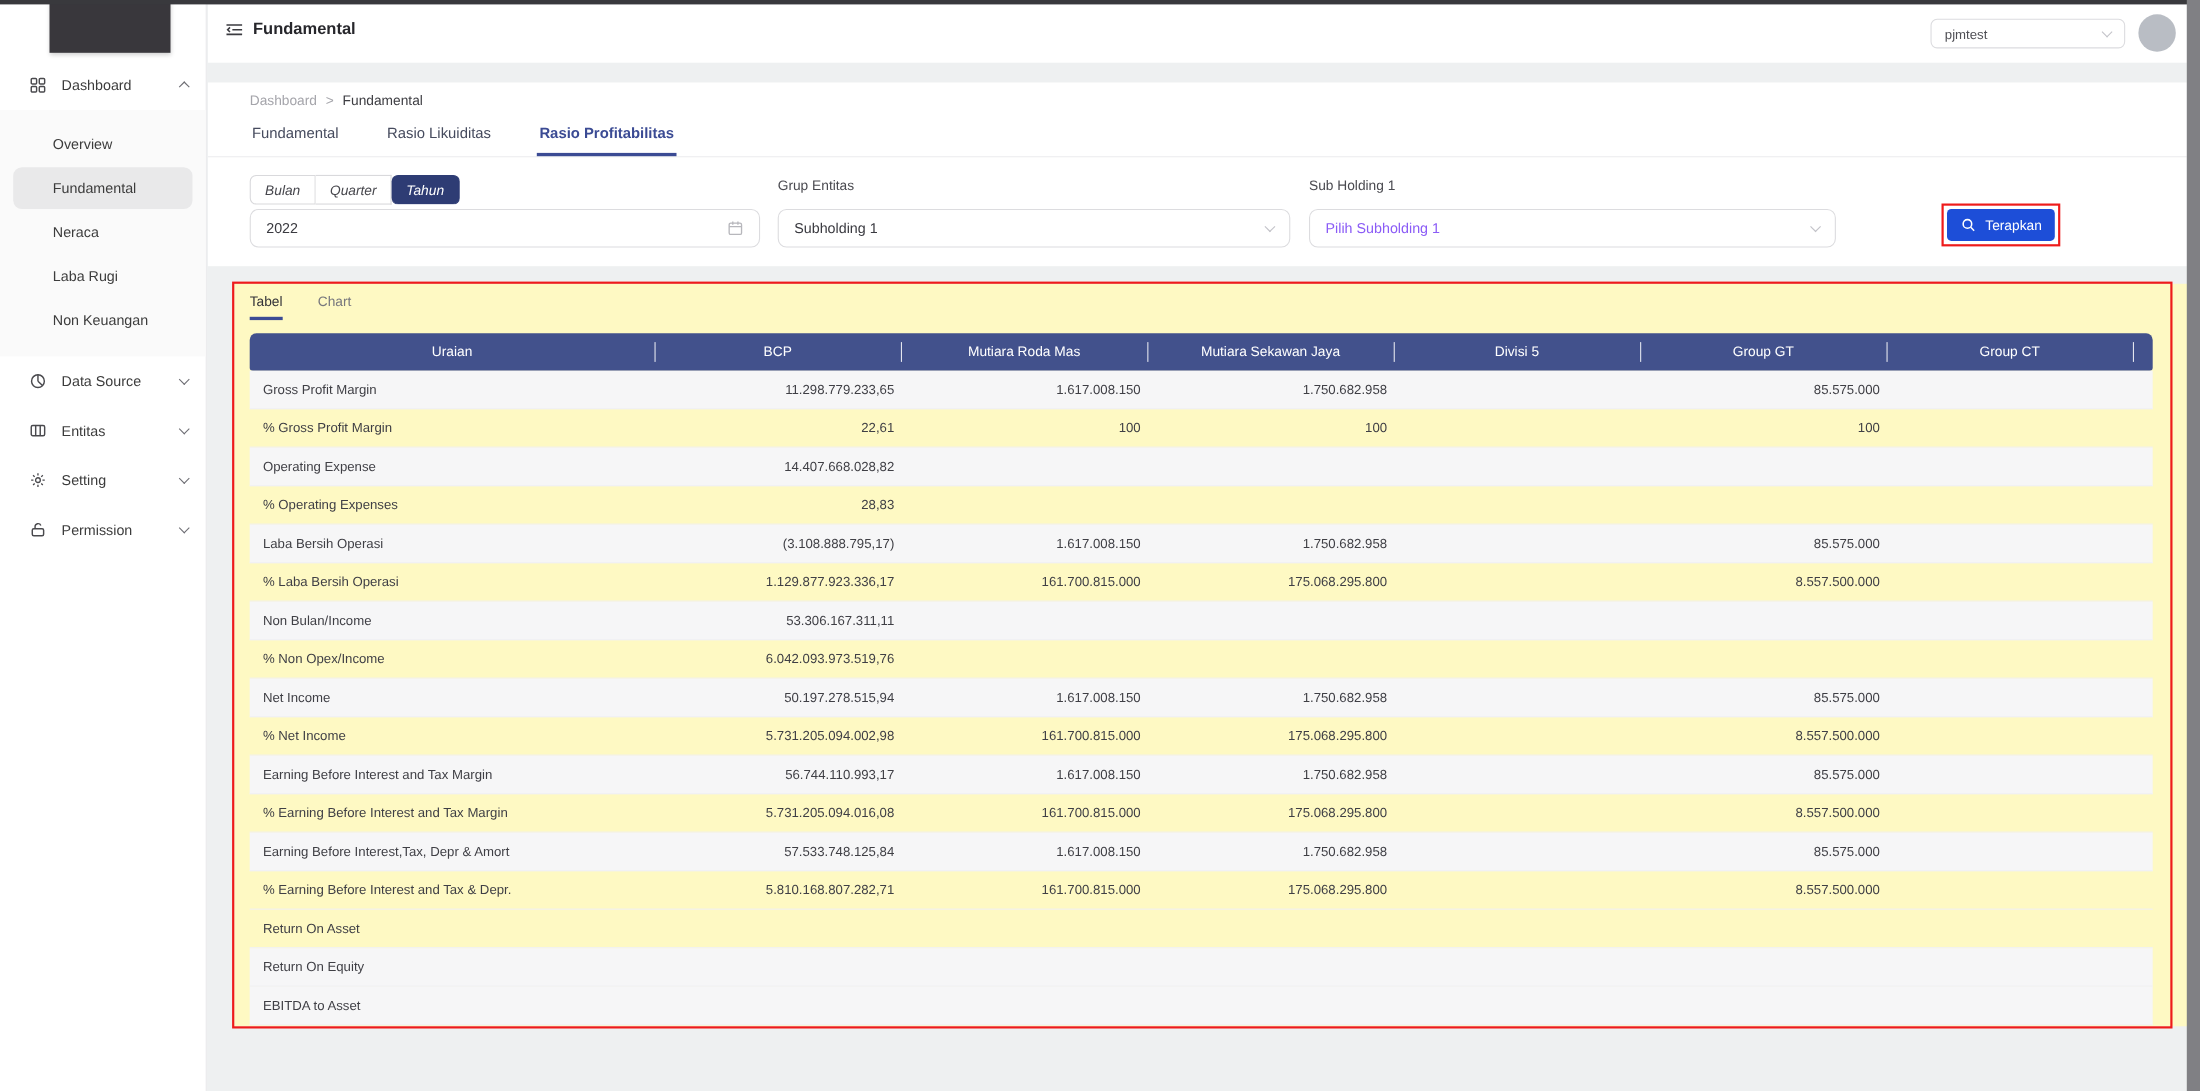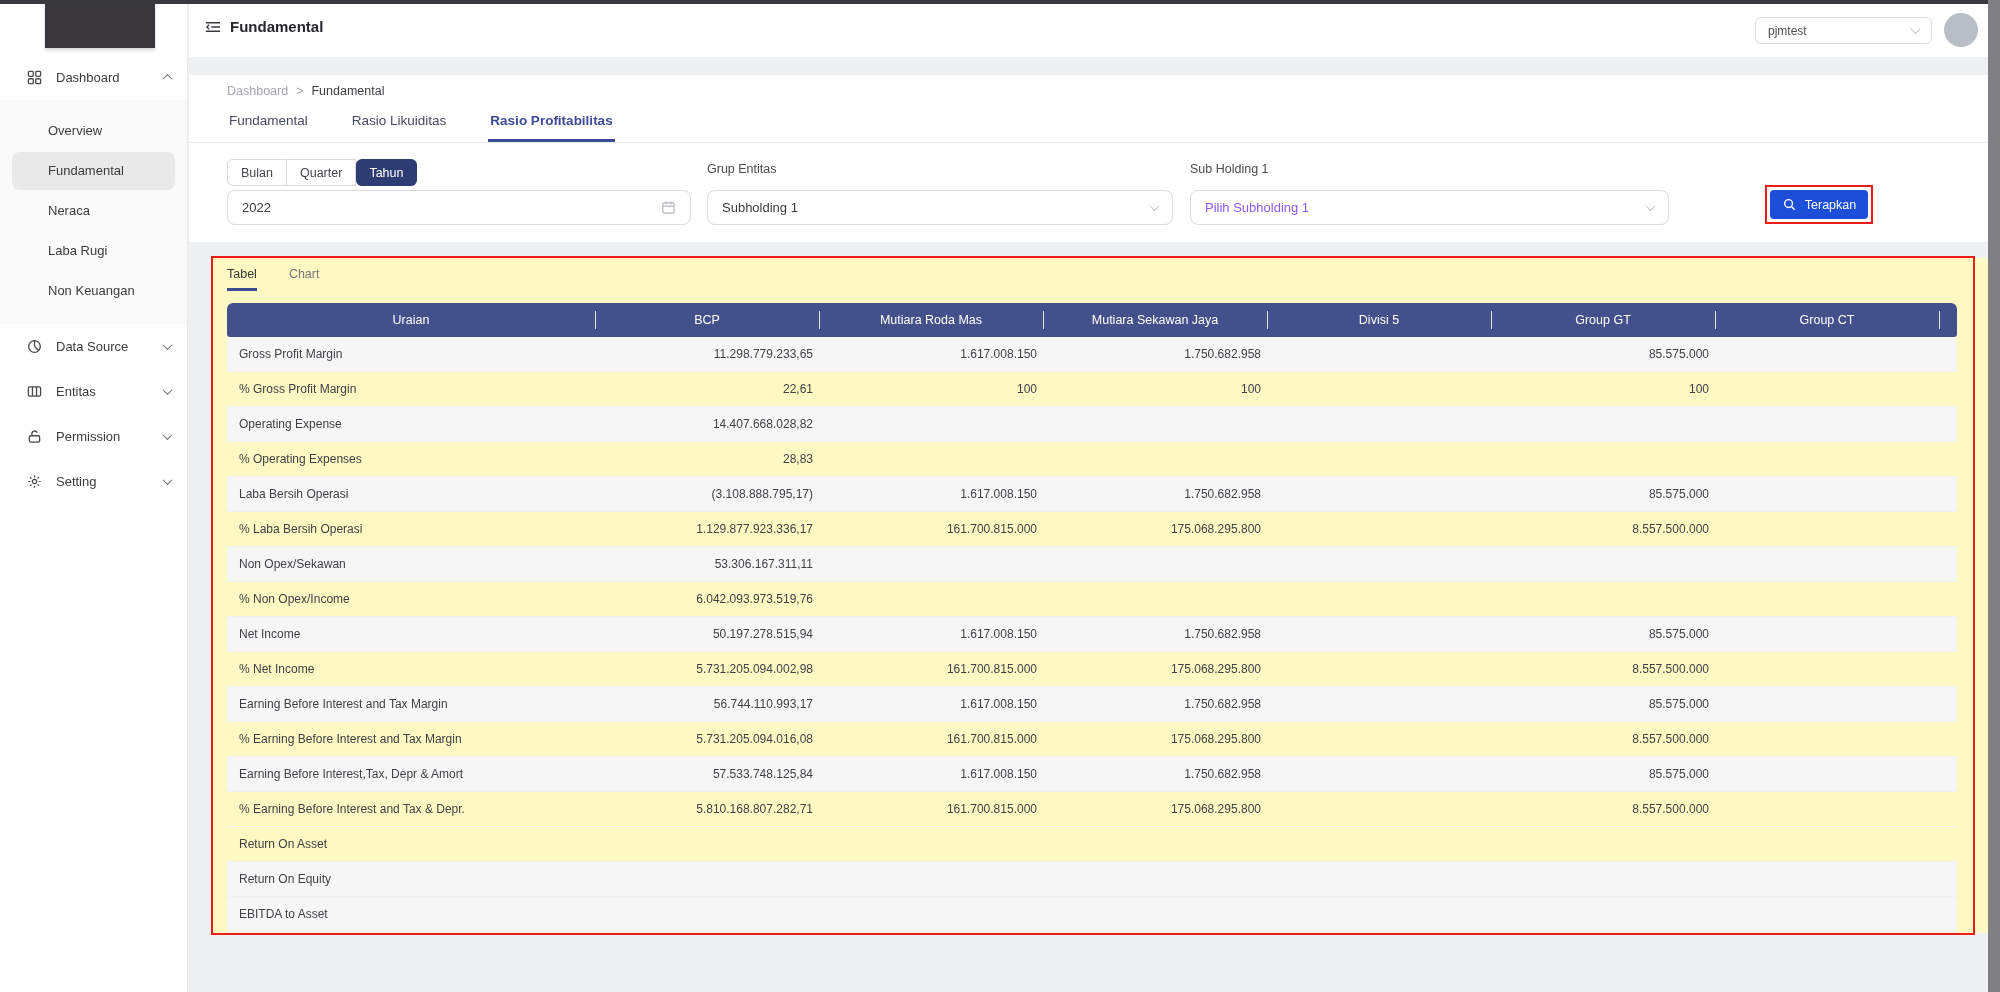--- a/index.html
+++ b/index.html
@@ -40,21 +40,21 @@
   .avatar { position:absolute; left:1755px; top:9px; width:34px; height:34px; border-radius:50%; background:#b9bdc4; }
 
   
   .card1 { position:absolute; left:189px; top:75px; width:1799px; height:167px; background:#fff; }
   .breadcrumb { position:absolute; left:38px; top:9px; font-size:12.5px; color:#a5a5ab; display:flex; gap:8px; align-items:center; }
   .breadcrumb .current { color:#3d3d42; }
   .tabs-row { position:absolute; left:0; top:32px; width:100%; padding-left:38px; display:flex; gap:40px; border-bottom:1px solid #ededef; }
   .tab { font-size:13.5px; color:#464b5e; padding:6px 2px 11px; border-bottom:3px solid transparent; cursor:pointer; }
   .tab.active { color:#3b4b94; font-weight:bold; border-bottom-color:#3b4b94; }
   .segmented { position:absolute; left:38px; top:84px; display:inline-flex; }
-  .seg { height:27px; padding:0 13px; border:1px solid #d9d9dc; border-left-width:0; background:#fff; font-size:12.5px; color:#46464c; display:flex; align-items:center; cursor:pointer; }
+  .seg { height:27px; padding:0 13px; border:1px solid #d9d9dc; border-left-width:0; background:#fff; font-size:12.5px; color:#46464c; display:flex; align-items:center; cursor:pointer;font-style:italic; }
   .seg:first-child { border-left-width:1px; border-radius:6px 0 0 6px; }
   .seg.active { background:#2e3c74; border-color:#2e3c74; color:#fff; border-radius:6px; }
   .field-label { position:absolute; top:87px; font-size:12.5px; color:#4a4a50; }
   .input-box { position:absolute; top:115px; height:35px; border:1px solid #dcdcdf; border-radius:8px; background:#fff; display:flex; align-items:center; padding:0 14px; font-size:13px; color:#3a3a40; cursor:pointer; }
   .input-box .val { flex:1; }
   .input-box .ph { color:#8b5cf6; }
   .apply-wrap { position:absolute; left:1576px; top:110px; border:2px solid #ee1b1b; padding:3px; }
   .apply-btn { width:98px; height:29px; background:#1d4ed8; border:none; border-radius:4px; color:#fff; font-size:12.5px; font-family:"Liberation Sans",sans-serif; display:flex; align-items:center; justify-content:center; gap:7px; cursor:pointer; }
 
   
@@ -123,36 +123,36 @@
             <svg width="15" height="15" viewBox="0 0 16 16" fill="none" stroke="#4a4a4e" stroke-width="1.4">
               <rect x="1.5" y="3" width="13" height="10" rx="1.5"></rect>
               <path d="M5.8 3 V13 M10.2 3 V13"></path>
             </svg>
           </span>
           <span class="lbl">Entitas</span>
           <span class="chev down"></span>
         </div>
         <div class="group-item">
           <span class="nicon">
+            <svg width="15" height="15" viewBox="0 0 16 16" fill="none" stroke="#4a4a4e" stroke-width="1.3">
+              <circle cx="8" cy="8" r="2.3"></circle>
+              <path d="M8 1.4v2.2M8 12.4v2.2M1.4 8h2.2M12.4 8h2.2M3.3 3.3l1.5 1.5M11.2 11.2l1.5 1.5M12.7 3.3l-1.5 1.5M4.8 11.2l-1.5 1.5"></path>
+            </svg>
+          </span>
+          <span class="lbl">Setting</span>
+          <span class="chev down"></span>
+        </div>
+        <div class="group-item">
+          <span class="nicon">
             <svg width="15" height="15" viewBox="0 0 16 16" fill="none" stroke="#4a4a4e" stroke-width="1.4">
               <rect x="2.5" y="7.2" width="11" height="6.8" rx="1.5"></rect>
               <path d="M5.2 7.2V5a2.9 2.9 0 0 1 5.6-1"></path>
             </svg>
           </span>
           <span class="lbl">Permission</span>
-          <span class="chev down"></span>
-        </div>
-        <div class="group-item">
-          <span class="nicon">
-            <svg width="15" height="15" viewBox="0 0 16 16" fill="none" stroke="#4a4a4e" stroke-width="1.3">
-              <circle cx="8" cy="8" r="2.3"></circle>
-              <path d="M8 1.4v2.2M8 12.4v2.2M1.4 8h2.2M12.4 8h2.2M3.3 3.3l1.5 1.5M11.2 11.2l1.5 1.5M12.7 3.3l-1.5 1.5M4.8 11.2l-1.5 1.5"></path>
-            </svg>
-          </span>
-          <span class="lbl">Setting</span>
           <span class="chev down"></span>
         </div>
       </div>
   </nav>
 </aside>
 
 <header class="header">
   <div class="header-title">
     <span class="nicon">
         <svg width="17" height="14" viewBox="0 0 18 14" fill="none" stroke="#3b3b40" stroke-width="1.6">
@@ -291,21 +291,21 @@
         <div class="td0">% Laba Bersih Operasi</div>
         <div class="td">1.129.877.923.336,17</div>
         <div class="td">161.700.815.000</div>
         <div class="td">175.068.295.800</div>
         <div class="td"></div>
         <div class="td">8.557.500.000</div>
         <div class="td"></div>
         <div class="tds"></div>
       </div>
       <div class="tr shade">
-        <div class="td0">Non Opex/Sekawan</div>
+        <div class="td0">Non Bulan/Income</div>
         <div class="td">53.306.167.311,11</div>
         <div class="td"></div>
         <div class="td"></div>
         <div class="td"></div>
         <div class="td"></div>
         <div class="td"></div>
         <div class="tds"></div>
       </div>
       <div class="tr">
         <div class="td0">% Non Opex/Income</div>

